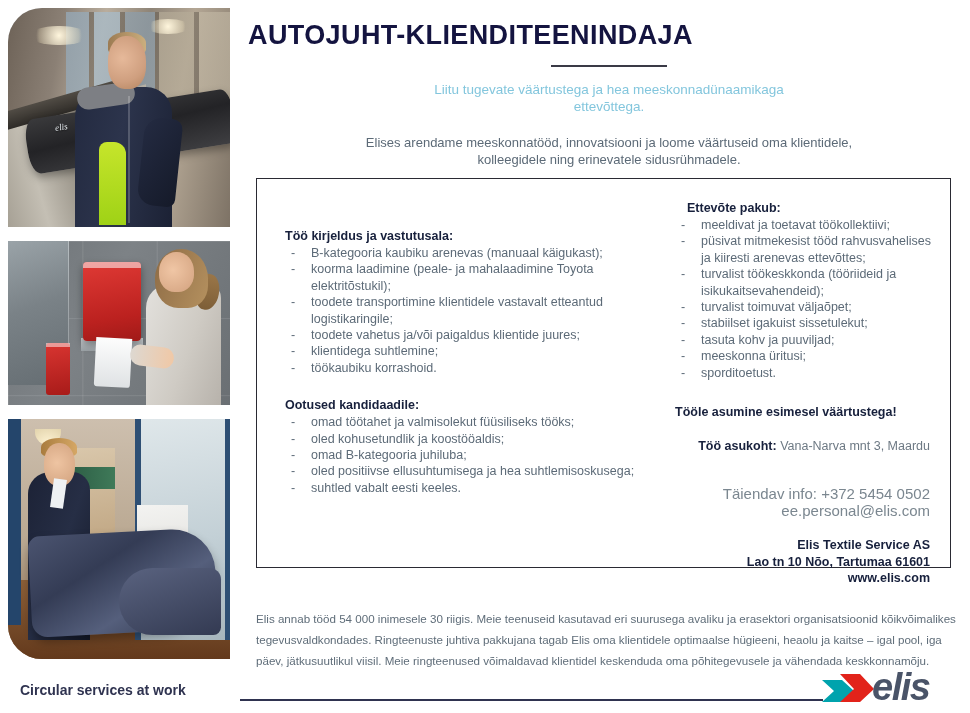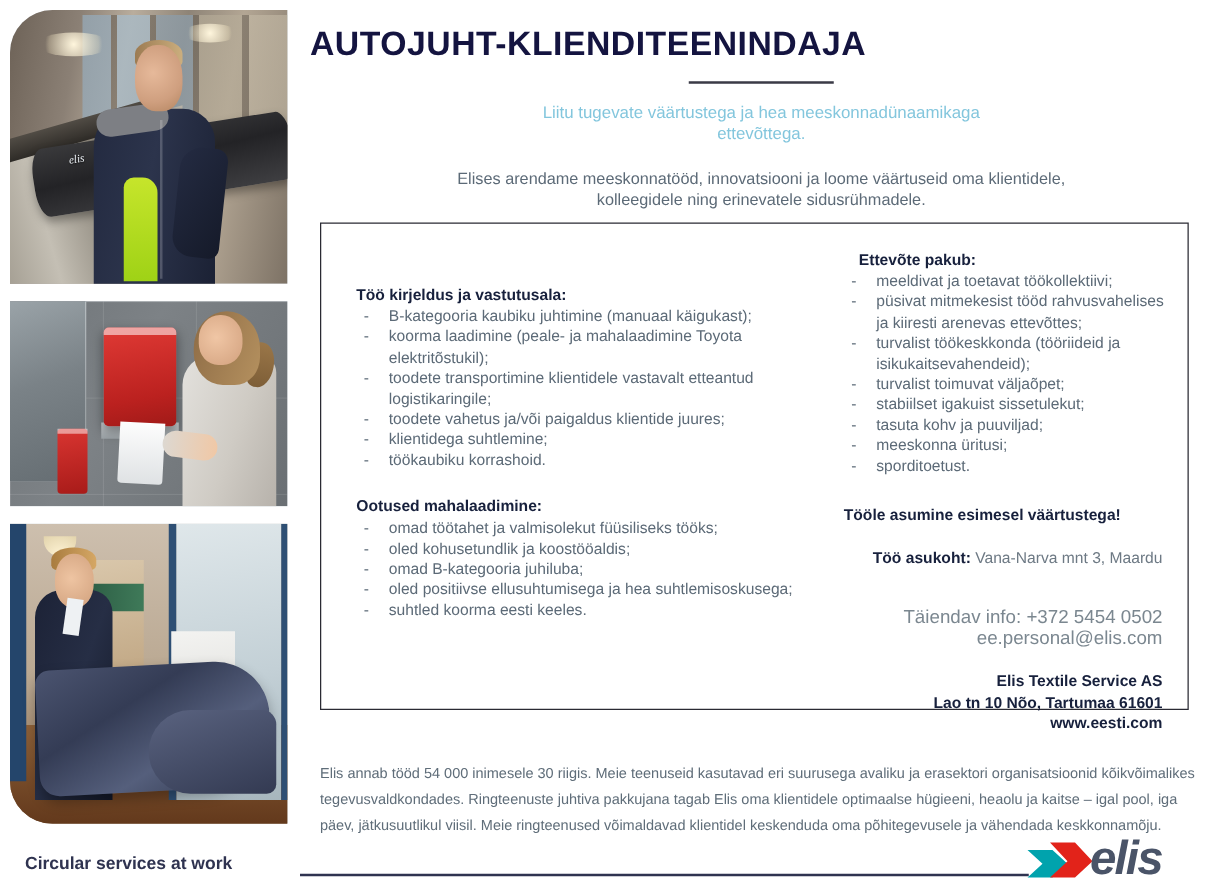--- a/index.html
+++ b/index.html
@@ -485,37 +485,37 @@
   <div class="title-rule"></div>
   <div class="subtitle">Liitu tugevate väärtustega ja hea meeskonnadünaamikaga ettevõttega.</div>
   <div class="intro">Elises arendame meeskonnatööd, innovatsiooni ja loome väärtuseid oma klientidele, kolleegidele ning erinevatele sidusrühmadele.</div>
 
   <div class="box">
     <div class="box-inner">
 
       <div class="col-left">
         <div class="sec-head">Töö kirjeldus ja vastutusala:</div>
         <ul class="dashlist">
-          <li>B-kategooria kaubiku juhtimine (manuaal käigukast);</li>
+          <li>B-kategooria kaubiku arenevas (manuaal käigukast);</li>
           <li>koorma laadimine (peale- ja mahalaadimine Toyota elektritõstukil);</li>
           <li>toodete transportimine klientidele vastavalt etteantud logistikaringile;</li>
           <li>toodete vahetus ja/või paigaldus klientide juures;</li>
           <li>klientidega suhtlemine;</li>
           <li>töökaubiku korrashoid.</li>
         </ul>
 
         <div class="gap"></div>
 
-        <div class="sec-head">Ootused mahalaadimine:</div>
+        <div class="sec-head">Ootused kandidaadile:</div>
         <ul class="dashlist">
           <li>omad töötahet ja valmisolekut füüsiliseks tööks;</li>
           <li>oled kohusetundlik ja koostööaldis;</li>
           <li>omad B-kategooria juhiluba;</li>
           <li>oled positiivse ellusuhtumisega ja hea suhtlemisoskusega;</li>
-          <li>suhtled koorma eesti keeles.</li>
+          <li>suhtled vabalt eesti keeles.</li>
         </ul>
       </div>
 
       <div class="col-right">
         <div class="sec-head sec-head-r">Ettevõte pakub:</div>
         <ul class="dashlist">
           <li>meeldivat ja toetavat töökollektiivi;</li>
           <li>püsivat mitmekesist tööd rahvusvahelises ja kiiresti arenevas ettevõttes;</li>
           <li>turvalist töökeskkonda (tööriideid ja isikukaitsevahendeid);</li>
           <li>turvalist toimuvat väljaõpet;</li>
@@ -533,21 +533,21 @@
         </div>
 
         <div class="contact">
           <div>Täiendav info: +372 5454 0502</div>
           <div>ee.personal@elis.com</div>
         </div>
 
         <div class="company">
           <div>Elis Textile Service AS</div>
           <div>Lao tn 10 Nõo, Tartumaa 61601</div>
-          <div>www.eesti.com</div>
+          <div>www.elis.com</div>
         </div>
       </div>
 
     </div>
   </div>
 
   <div class="blurb">Elis annab tööd 54 000 inimesele 30 riigis. Meie teenuseid kasutavad eri suurusega avaliku ja erasektori organisatsioonid kõikvõimalikes tegevusvaldkondades. Ringteenuste juhtiva pakkujana tagab Elis oma klientidele optimaalse hügieeni, heaolu ja kaitse – igal pool, iga päev, jätkusuutlikul viisil. Meie ringteenused võimaldavad klientidel keskenduda oma põhitegevusele ja vähendada keskkonnamõju.</div>
 </div>
 
 <div class="footer">

